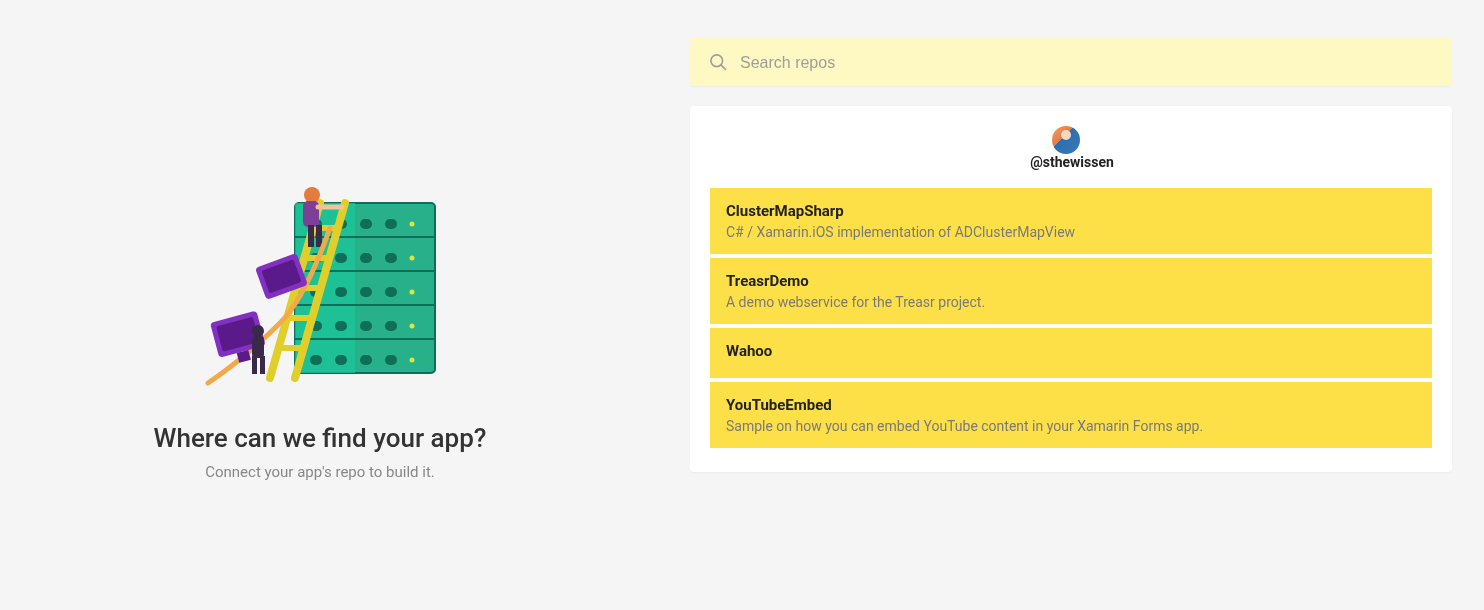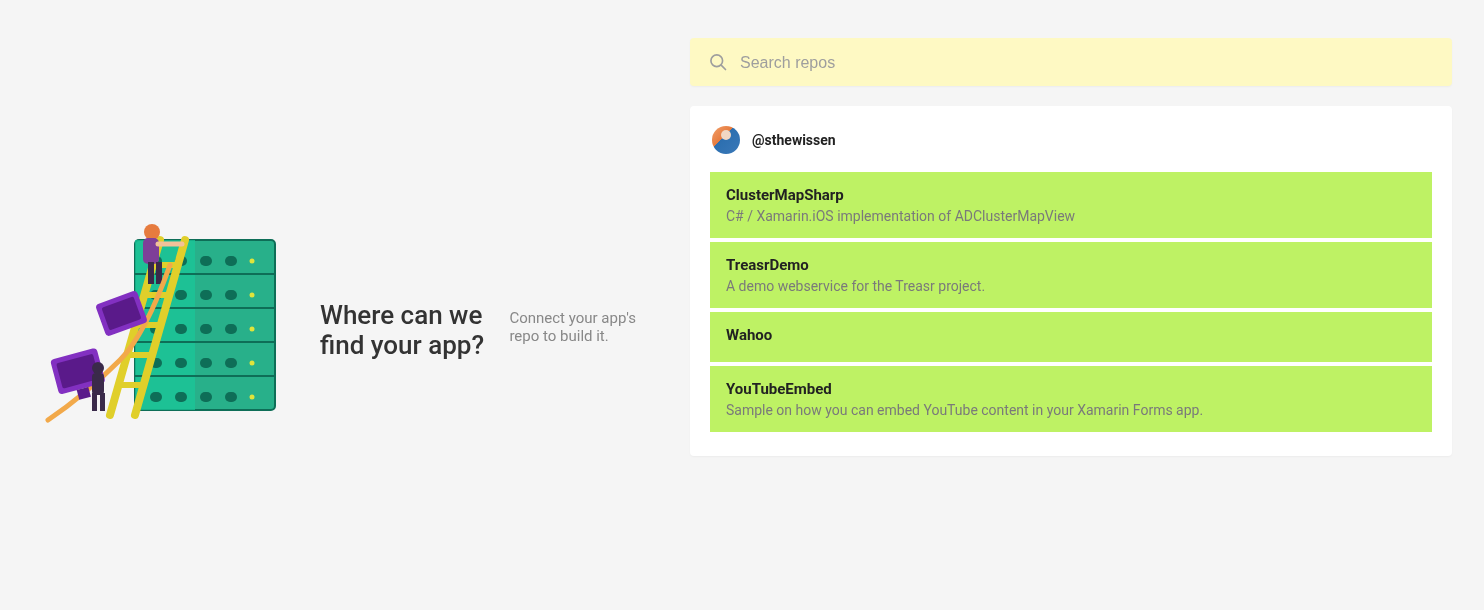--- a/index.html
+++ b/index.html
@@ -6,21 +6,21 @@
   body {
     font-family: -apple-system, BlinkMacSystemFont, "Segoe UI", Roboto, Helvetica, Arial, sans-serif;
     background: #f5f5f5;
     width: 1484px;
     height: 610px;
     display: flex;
   }
   .left-panel {
     width: 640px;
     display: flex;
-    flex-direction: row;
+    flex-direction: column;
     align-items: center;
     justify-content: center;
     padding-top: 60px;
   }
   .illustration {
     width: 320px;
     height: 220px;
     position: relative;
     margin-bottom: 30px;
   }
@@ -79,20 +79,21 @@
     background: #fff;
     border-radius: 4px;
     padding: 20px 20px 24px 20px;
     box-shadow: 0 1px 2px rgba(0,0,0,0.04);
   }
   .user-row {
     display: flex;
     align-items: center;
     margin-bottom: 18px;
     padding-left: 2px;
+    flex-direction: column;
   }
   .avatar {
     width: 28px;
     height: 28px;
     border-radius: 50%;
     background: linear-gradient(135deg, #f2a06a 0%, #e67b3e 40%, #2c6fb0 40%, #3a78b8 100%);
     margin-right: 12px;
     position: relative;
     overflow: hidden;
   }
@@ -104,21 +105,21 @@
     background:#f2d7c3;
     border-radius:50%;
   }
   .username {
     font-size: 14px;
     font-weight: 700;
     color: #222;
   }
   .repo-list { display: flex; flex-direction: column; gap: 4px; }
   .repo-item {
-    background: #bef264;
+    background: #fde047;
     padding: 14px 16px;
     cursor: pointer;
   }
   .repo-name {
     font-size: 15px;
     font-weight: 700;
     color: #222;
     margin-bottom: 4px;
   }
   .repo-desc {

